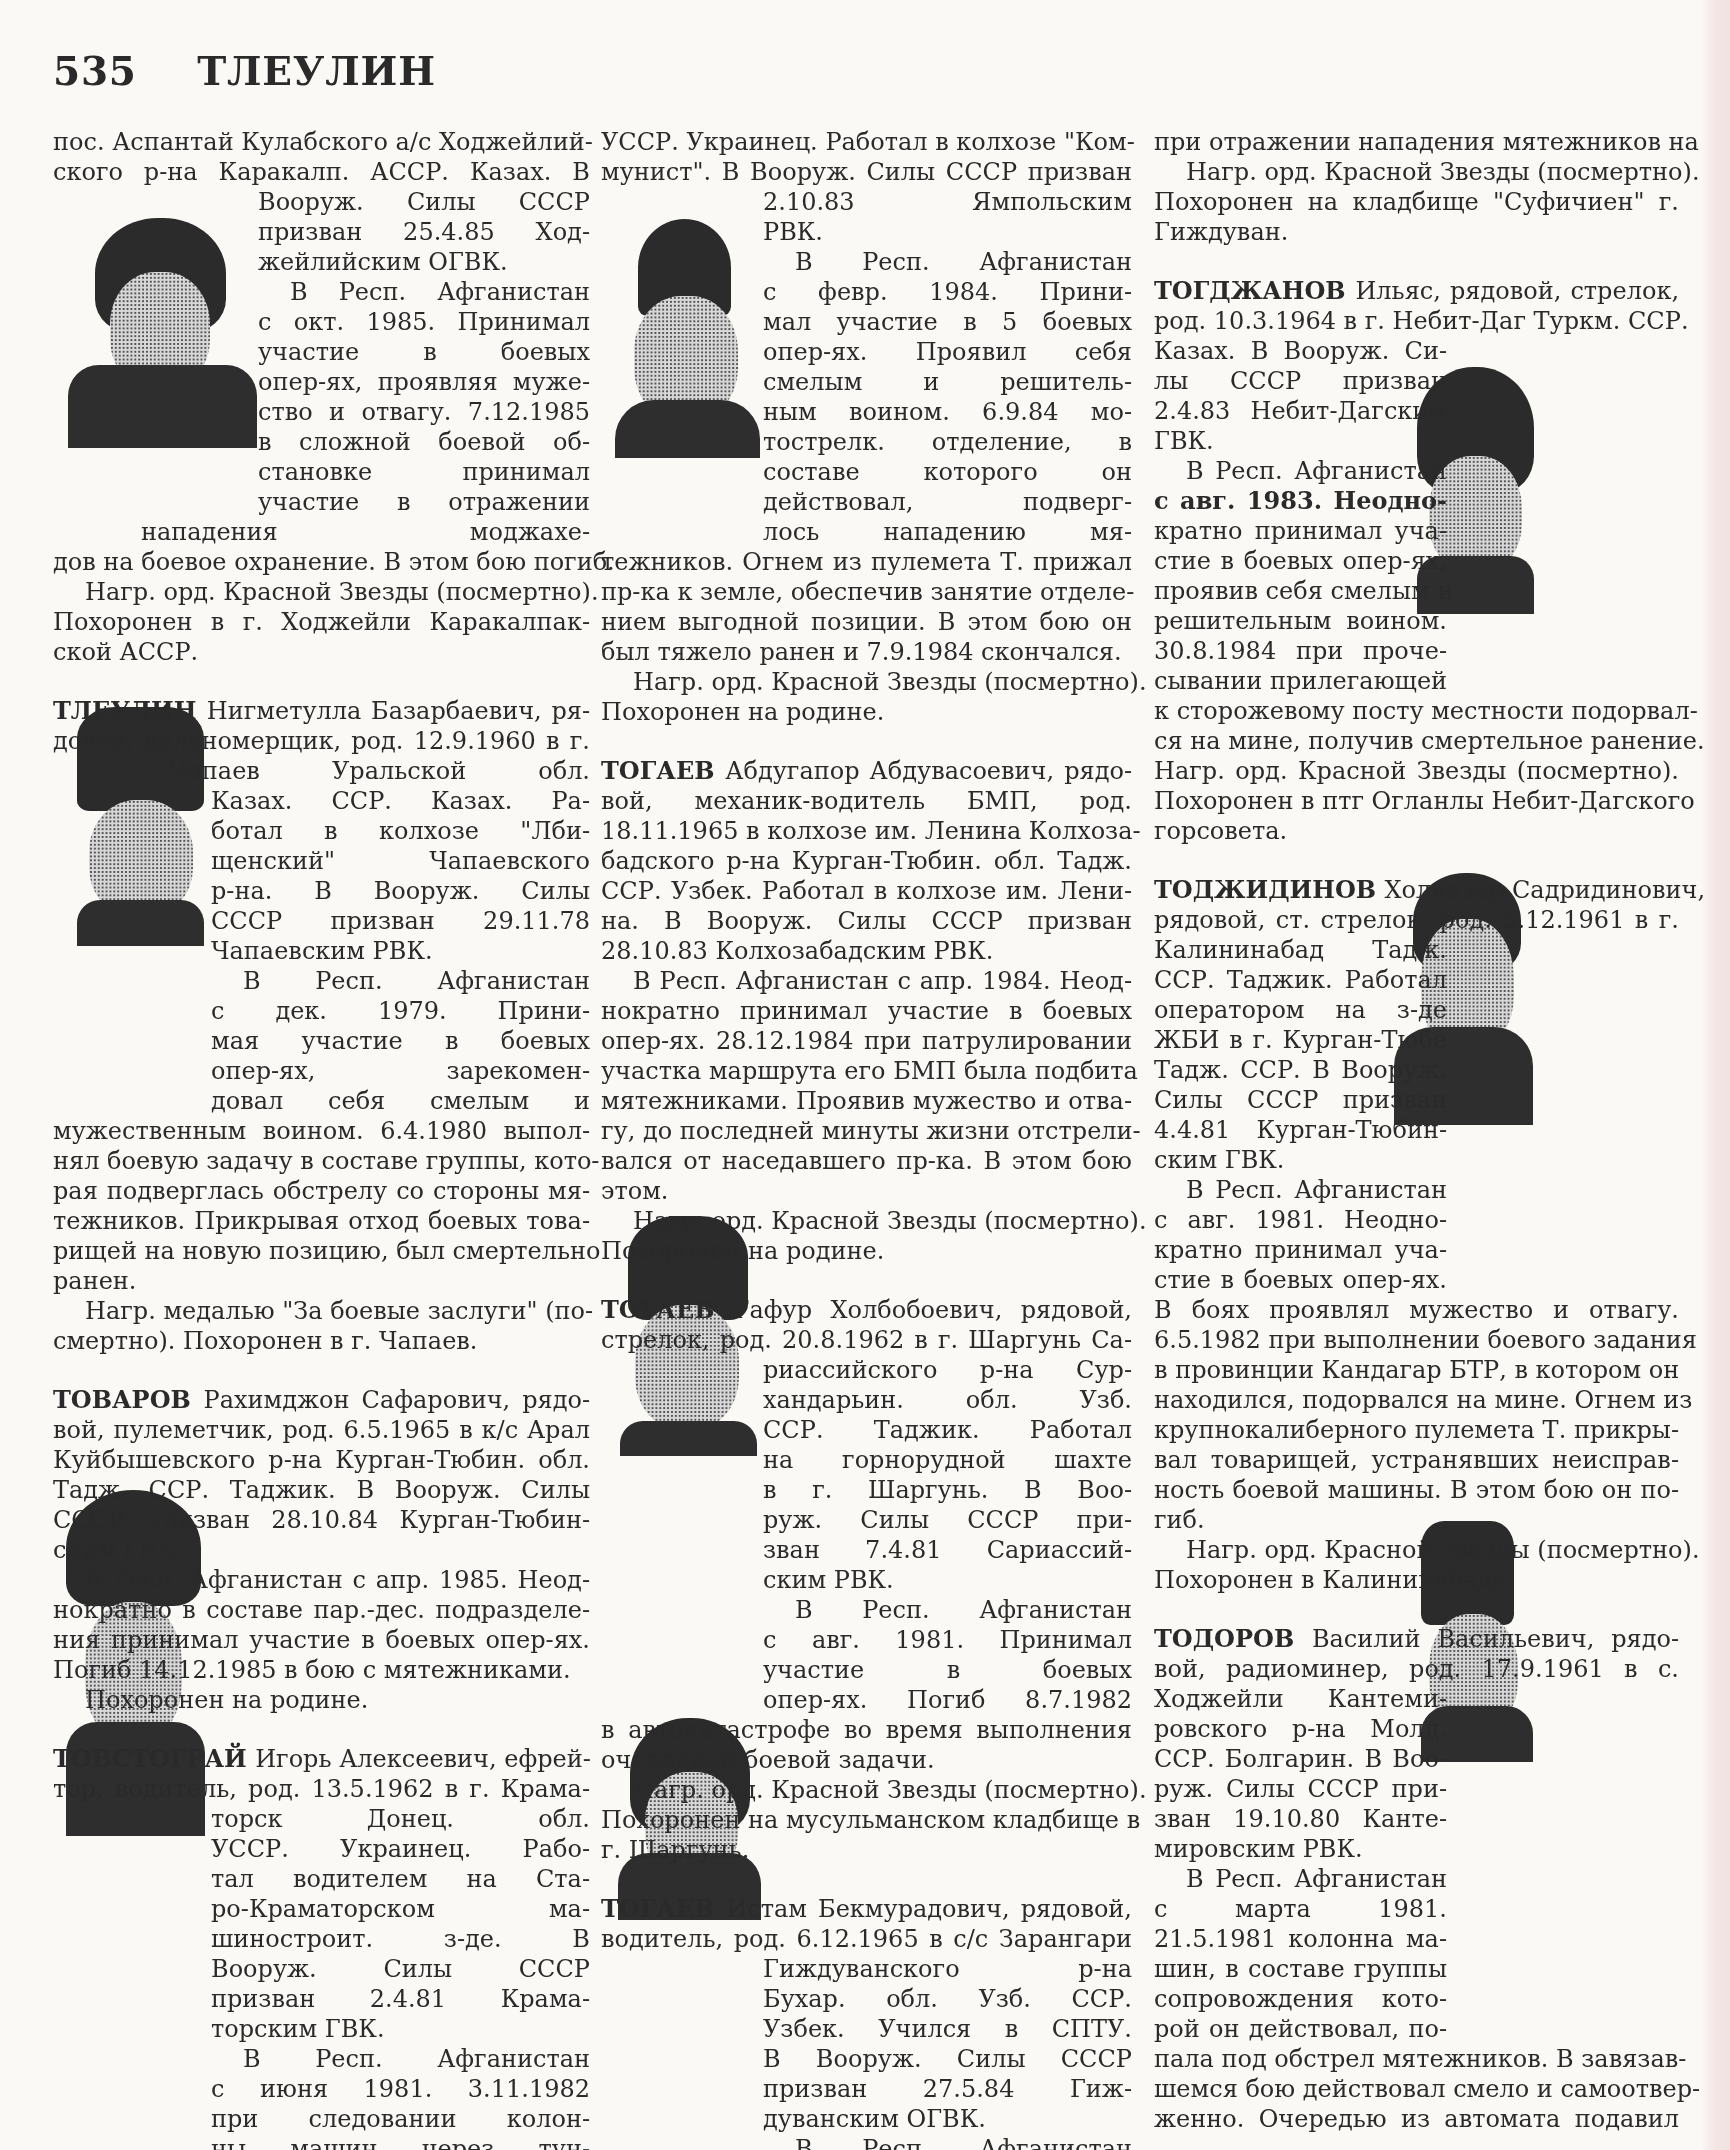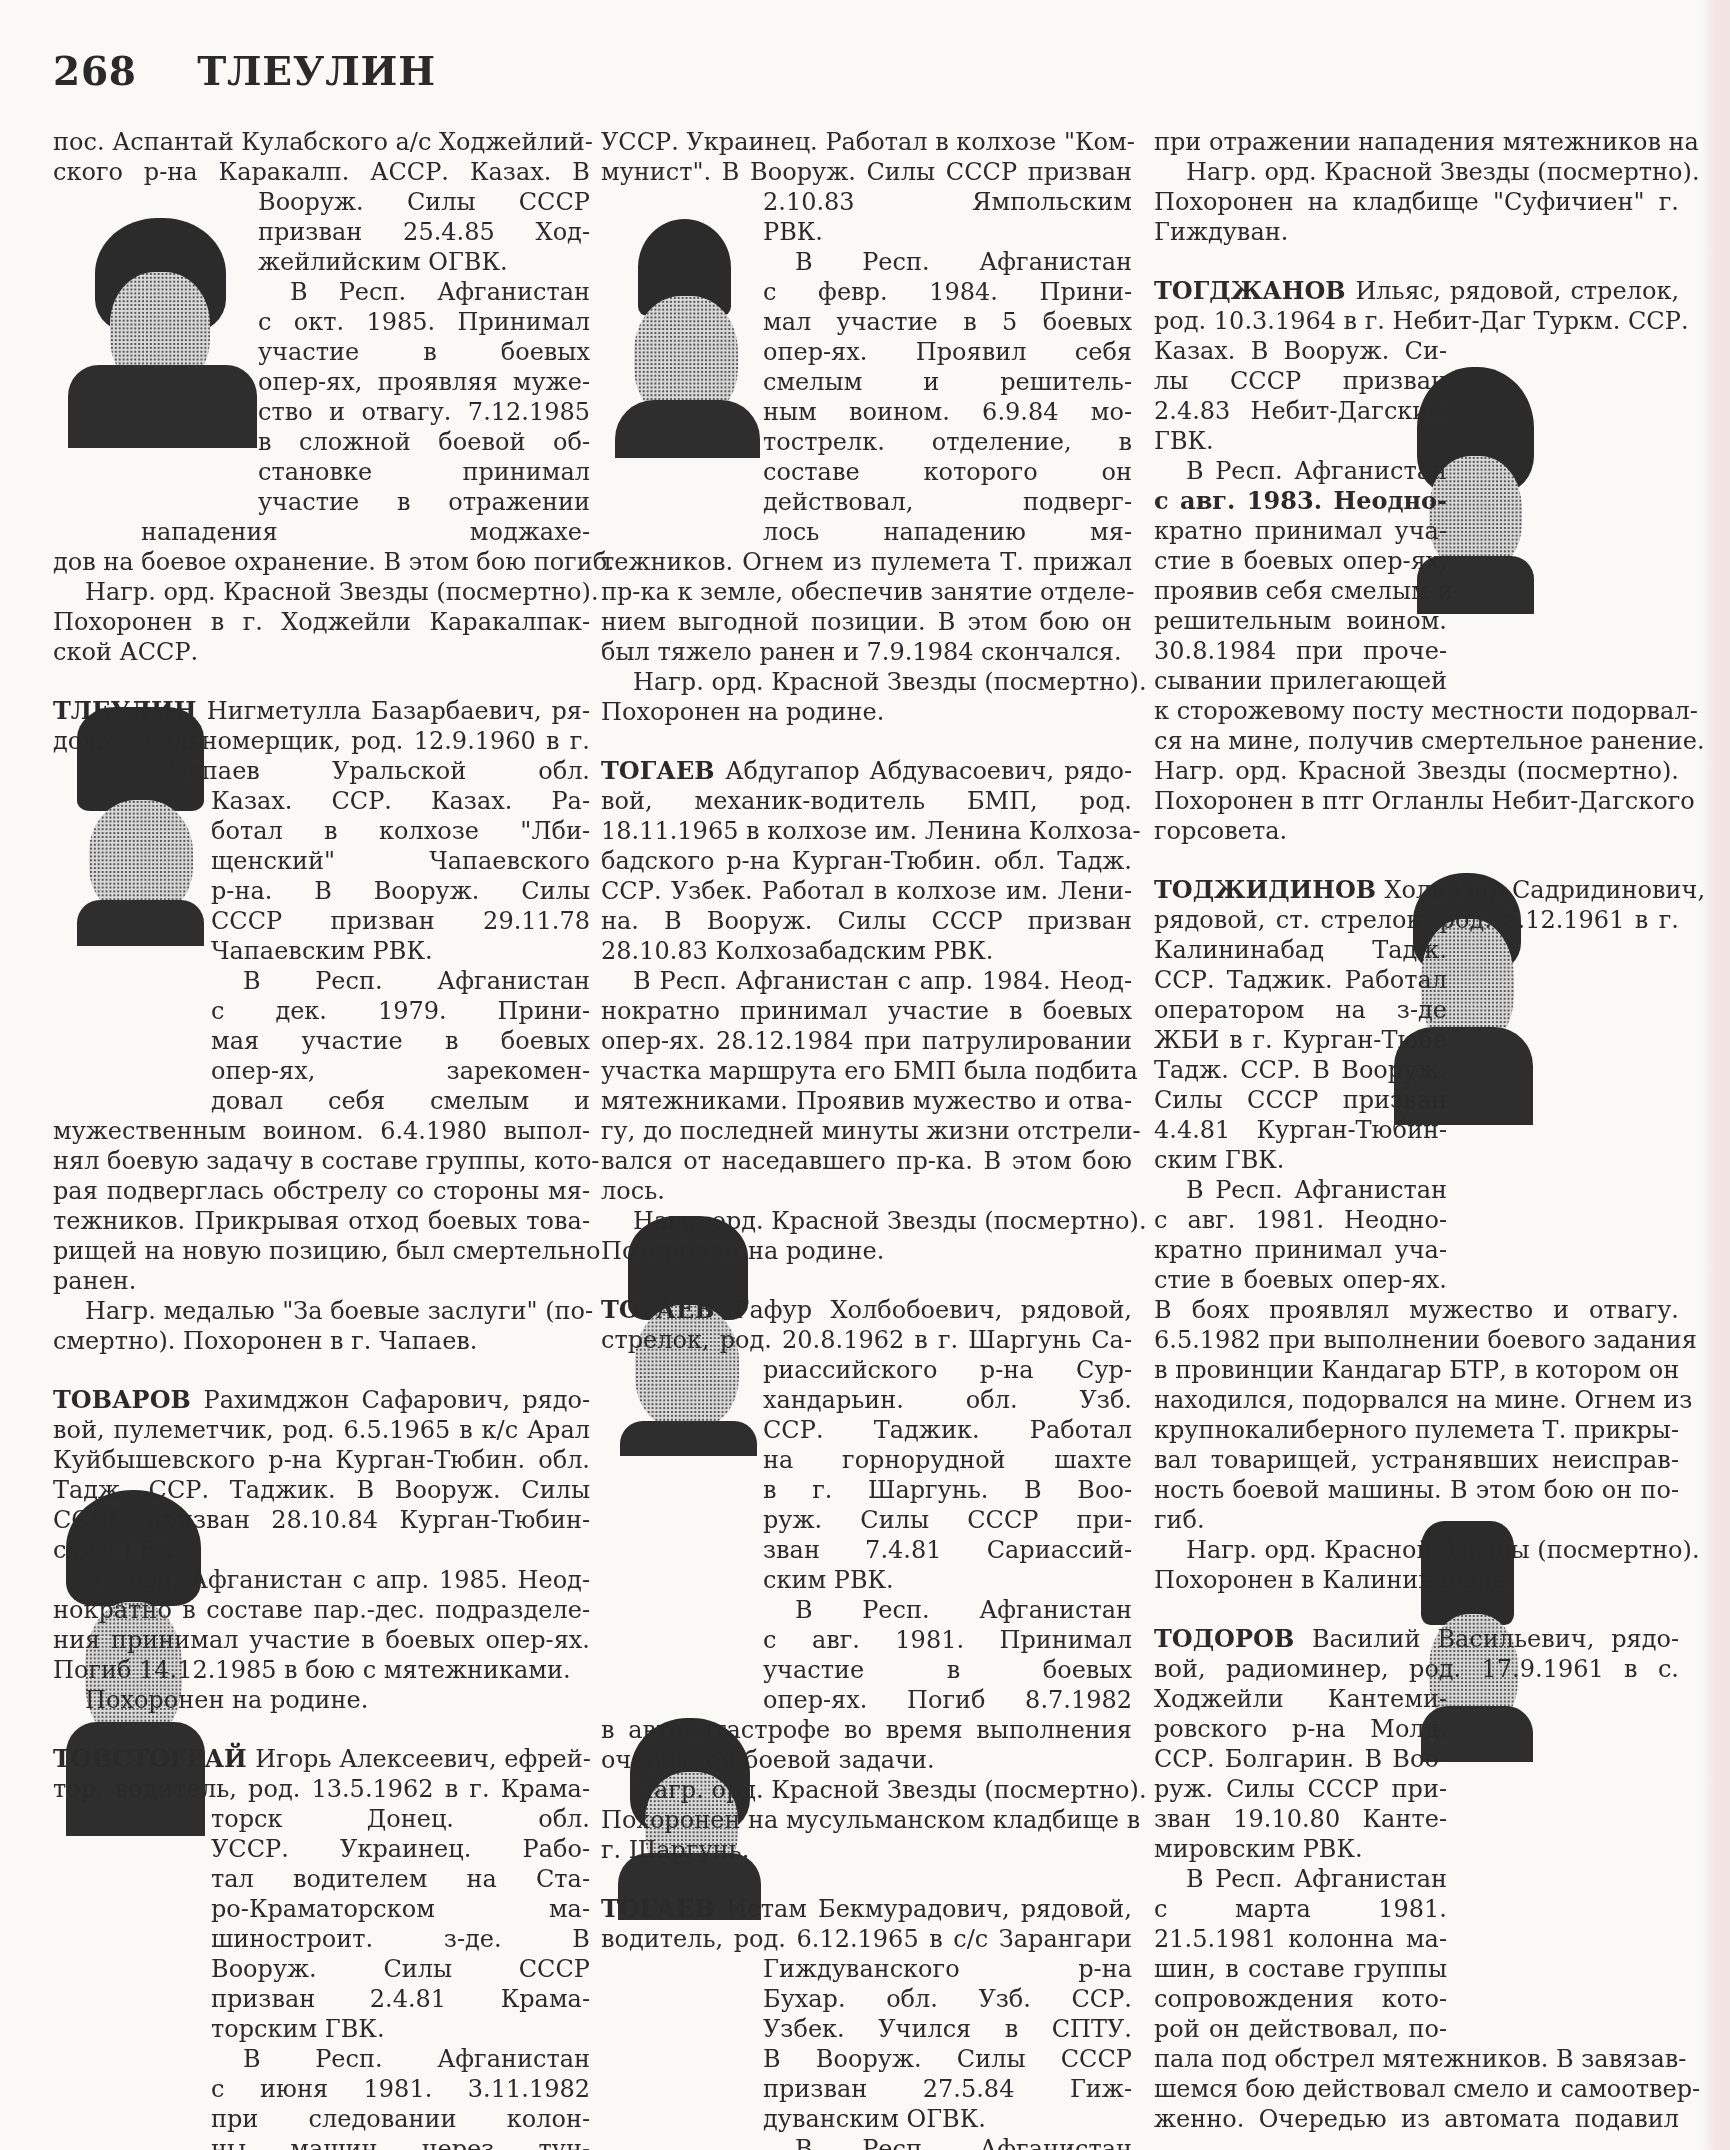--- a/index.html
+++ b/index.html
@@ -34,21 +34,21 @@
       border-radius: 45% 45% 42% 42%; }
   .photo .body { position: absolute; background: #2e2e2e; }
   .photo.bg-white { background: #fbf9f6; }
 </style>
 </head>
 <body>
 
 <div class="gutter"></div>
 
 <div class="running-head">
-  <span class="page-no">268</span>
+  <span class="page-no">535</span>
   <span>ТЛЕУЛИН</span>
 </div>
 
 <div class="photo bg-white" style="left:68px;top:218px;width:189px;height:230px;">
   <div class="hair" style="left:27px;top:0;width:131px;height:116px;"></div>
   <div class="face" style="left:42px;top:54px;width:100px;height:116px;"></div>
   <div class="body" style="left:0;top:147px;width:189px;height:83px;border-radius:31px 31px 0 0;"></div>
 </div>
 
 <div class="photo bg-white" style="left:77px;top:707px;width:127px;height:239px;">
@@ -209,21 +209,21 @@
       <div class="ln">ССР. Узбек. Работал в колхозе им. Лени-</div>
       <div class="ln">на. В Вооруж. Силы СССР призван</div>
       <div class="ln last">28.10.83 Колхозабадским РВК.</div>
       <div class="ln indent">В Респ. Афганистан с апр. 1984. Неод-</div>
       <div class="ln">нократно принимал участие в боевых</div>
       <div class="ln">опер-ях. 28.12.1984 при патрулировании</div>
       <div class="ln">участка маршрута его БМП была подбита</div>
       <div class="ln">мятежниками. Проявив мужество и отва-</div>
       <div class="ln">гу, до последней минуты жизни отстрели-</div>
       <div class="ln">вался от наседавшего пр-ка. В этом бою</div>
-      <div class="ln last">лось.</div>
+      <div class="ln last">этом.</div>
       <div class="ln indent">Нагр. орд. Красной Звезды (посмертно).</div>
       <div class="ln last">Похоронен на родине.</div>
     </div>
     <div class="entry-gap"></div>
     <div class="entry">
       <div class="ln"><b>ТОГАЕВ </b><span>Гафур Холбобоевич, рядовой,</span></div>
       <div class="ln">стрелок, род. 20.8.1962 в г. Шаргунь Са-</div>
       <div class="ln" style="margin-left: 162px;">риассийского р-на Сур-</div>
       <div class="ln" style="margin-left: 162px;">хандарьин. обл. Узб.</div>
       <div class="ln" style="margin-left: 162px;">ССР. Таджик. Работал</div>

